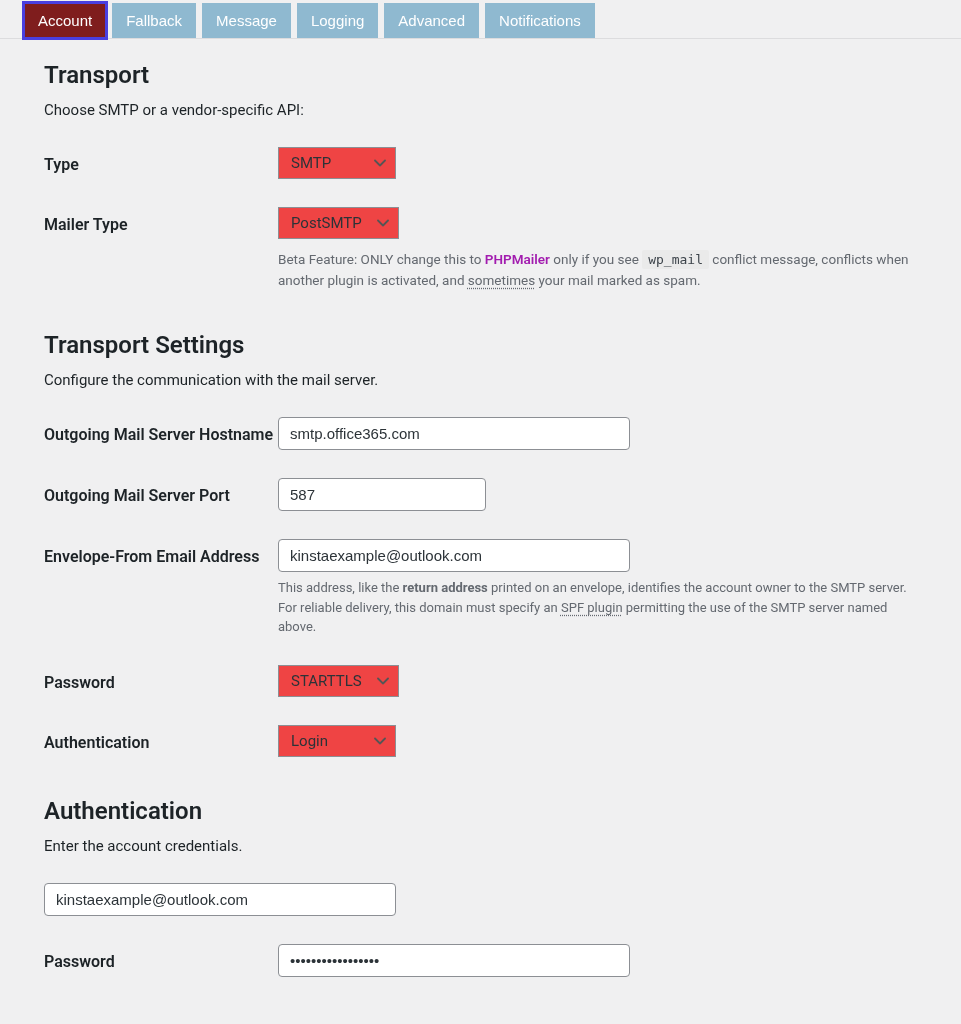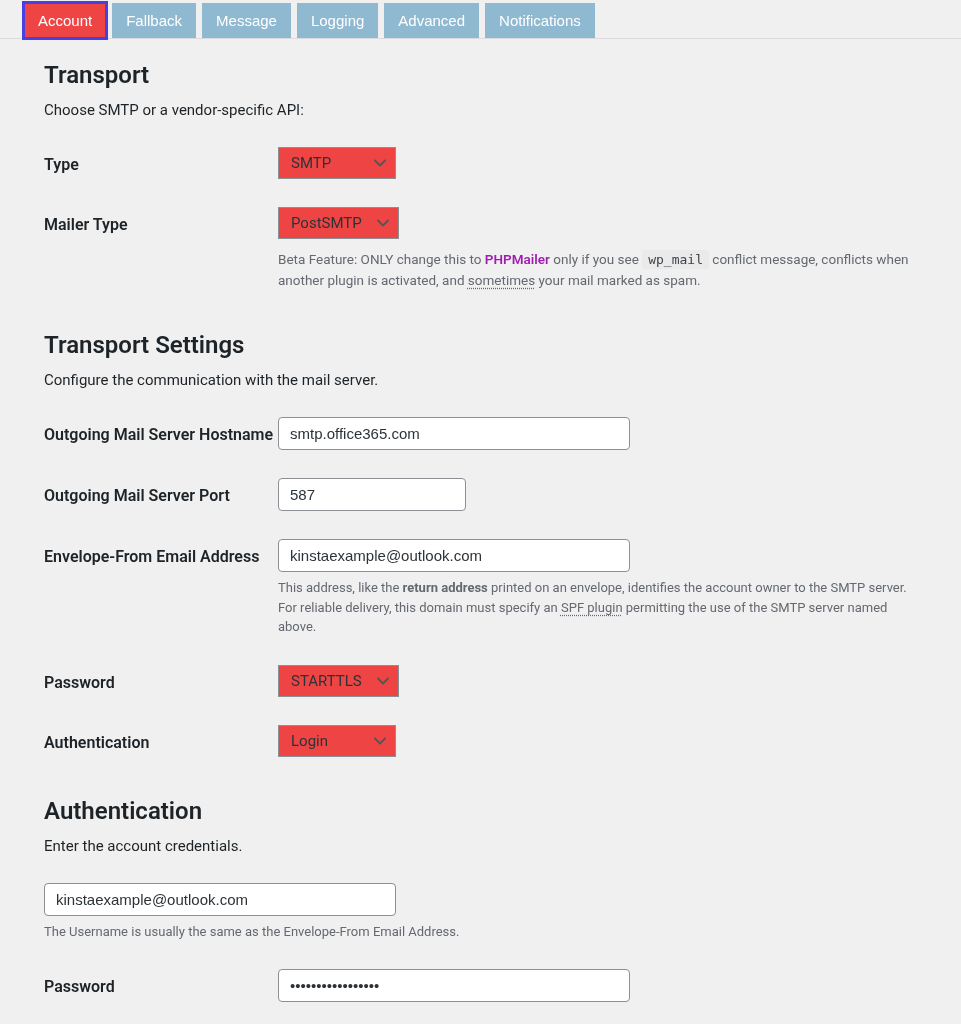--- a/index.html
+++ b/index.html
@@ -19,21 +19,21 @@
     }
     .tab {
       padding: 9px 14px;
       background: #8fb9d0;
       color: #fff;
       font-size: 15px;
       cursor: pointer;
       border: none;
     }
     .tab.active {
-      background: #ef4444;
+      background: #7f1d1d;
       outline: 3px solid #4a3fe0;
       outline-offset: -1px;
       position: relative;
       z-index: 1;
     }
     .content {
       padding: 22px 44px 40px 44px;
     }
     h2 {
       font-size: 24px;
@@ -95,21 +95,21 @@
     .chevron svg { display: block; }
     .text-input {
       background: #fff;
       border: 1px solid #8c8f94;
       border-radius: 4px;
       padding: 7px 11px;
       font-size: 15px;
       color: #2c3338;
       width: 352px;
     }
-    .text-input.small { width: 188px; }
+    .text-input.small { width: 208px; }
     .help-text {
       font-size: 13.5px;
       color: #646970;
       line-height: 1.55;
       margin-top: 10px;
       max-width: 640px;
     }
     .help-text-sm {
       font-size: 13px;
       color: #646970;
@@ -235,21 +235,20 @@
     </div>
   </div>
 
   <div class="section">
     <h2>Authentication</h2>
     <p class="section-desc">Enter the account credentials.</p>
 
     <div class="form-row">
       <div class="form-field">
         <input type="text" class="text-input" value="kinstaexample@outlook.com" style="">
-        <p class="help-text-sm">The Username is usually the same as the Envelope-From Email Address.</p>
       </div>
     </div>
 
     <div class="form-row">
       <div class="form-label">Password</div>
       <div class="form-field">
         <input type="text" class="text-input" value="•••••••••••••••••" style="">
       </div>
     </div>
   </div>

